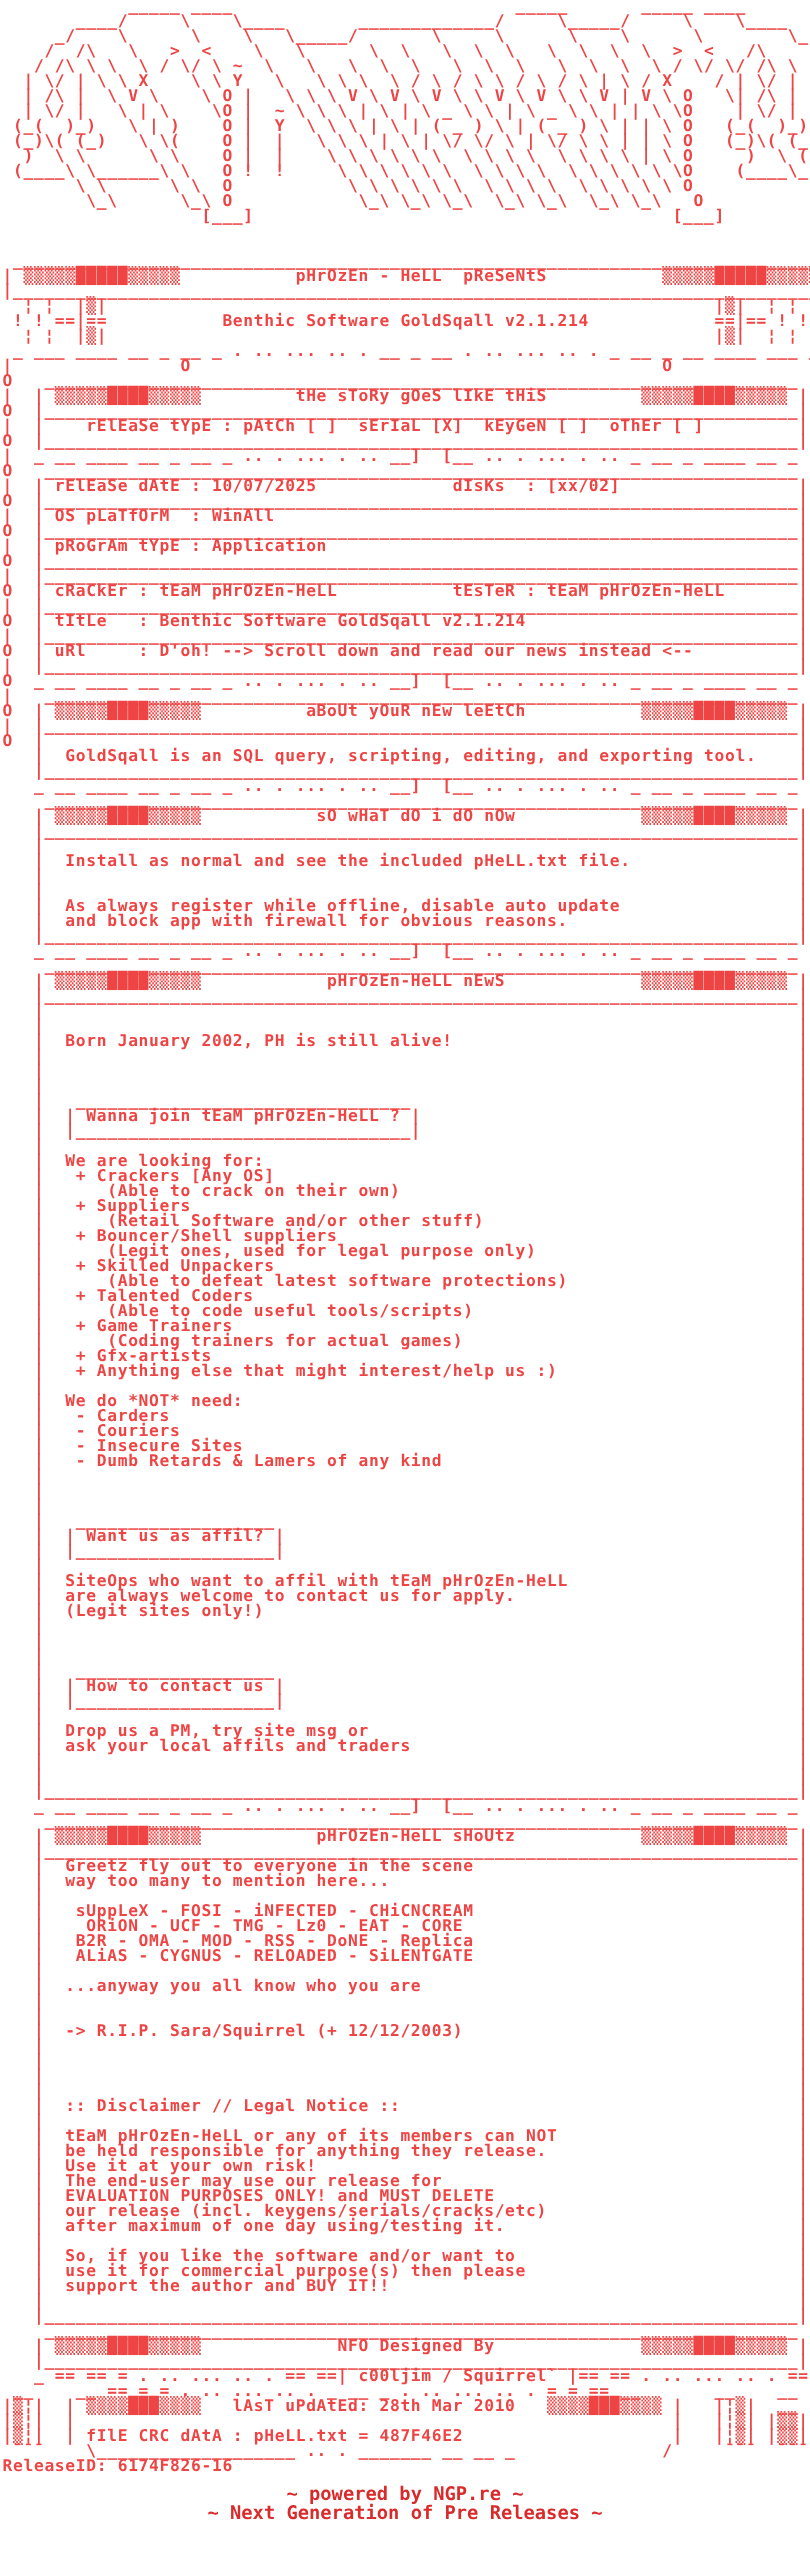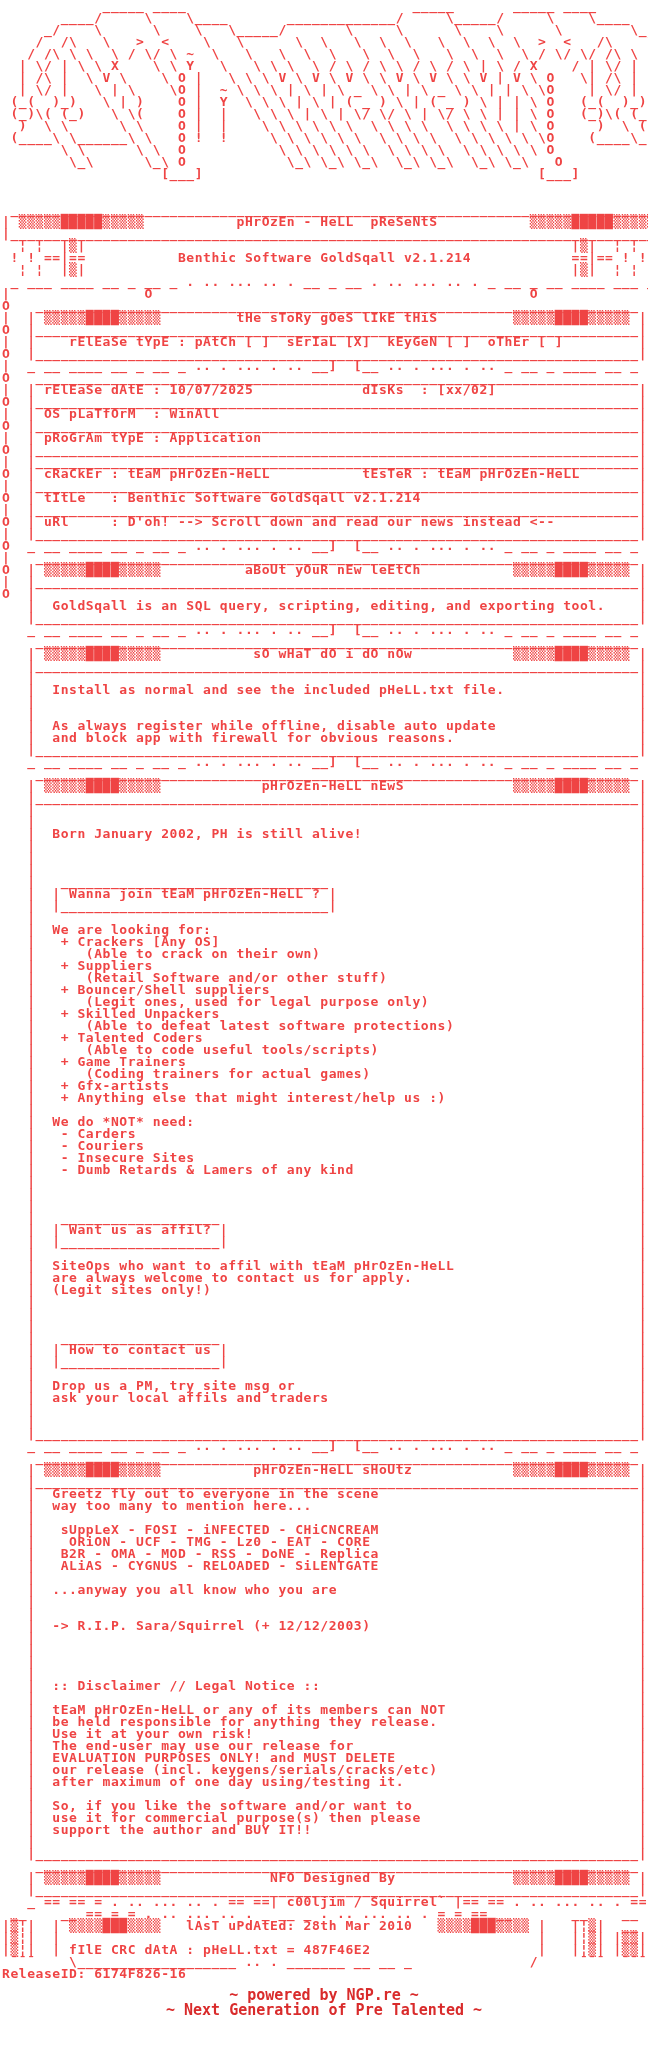--- a/index.html
+++ b/index.html
@@ -189,15 +189,15 @@
    |________________________________________________________________________|
    _ == == = . .. ... .. . == ==| c00ljim / Squirrel` |== == . .. ... .. . ==
  __    __ == = = . .. ... .. . _ __ _ . .. ... .. . = = == __       __    __
 |▒¦|  | ▒▒▒▒███▒▒▒▒   lAsT uPdAtEd: 28th Mar 2010   ▒▒▒▒███▒▒▒▒ |   |¦▒|  __
 |▒¦|  |                                                         |   |¦▒| |▒▒|
 |▒¦|  | fIlE CRC dAtA : pHeLL.txt = 487F46E2                    |   |¦▒| |▒▒|
  ¯¯¯    \___________________ .. . _______ __ __ _              /     ¯¯¯  ¯¯¯
 ReleaseID: 6174F826-16</pre>
   <div class="redfoot">
     <div>~ powered by NGP.re ~</div>
-    <div>~ Next Generation of Pre Talented ~</div>
+    <div>~ Next Generation of Pre Releases ~</div>
   </div>
 </main>
 
 </body></html>

